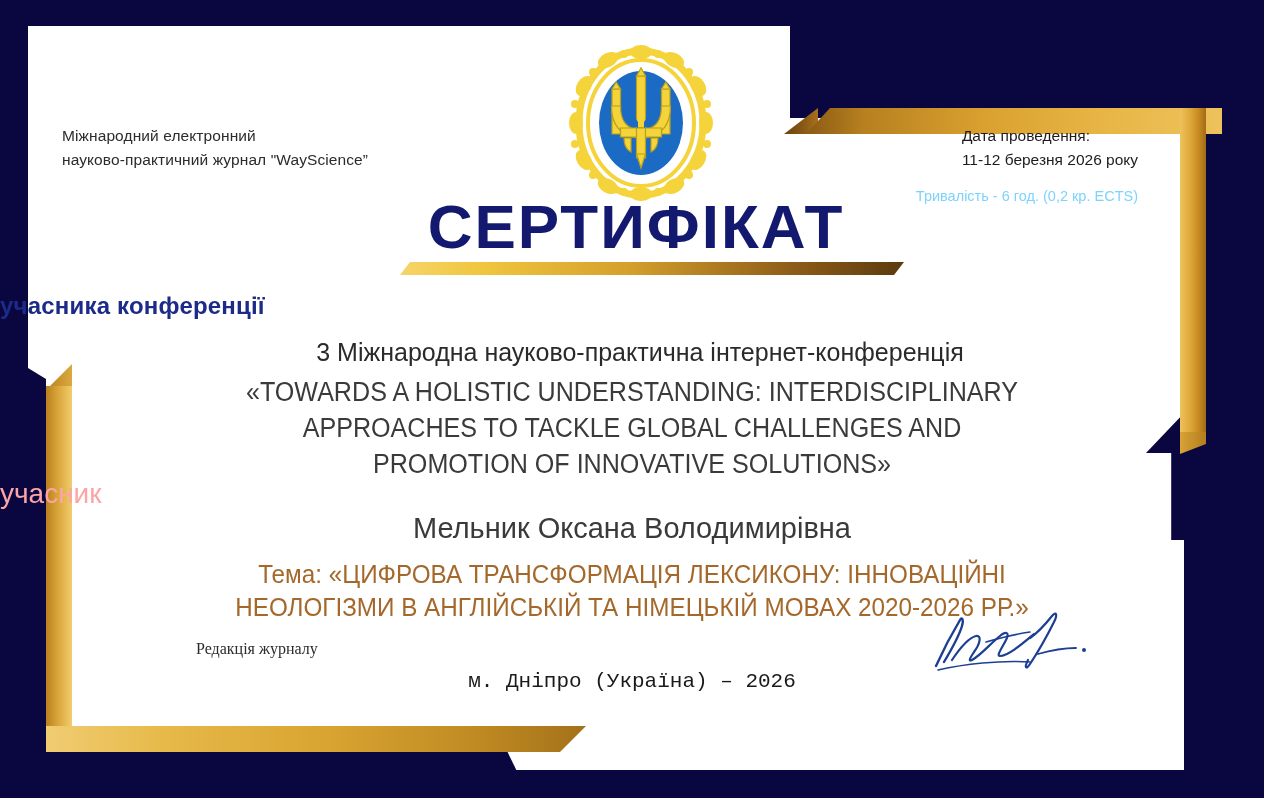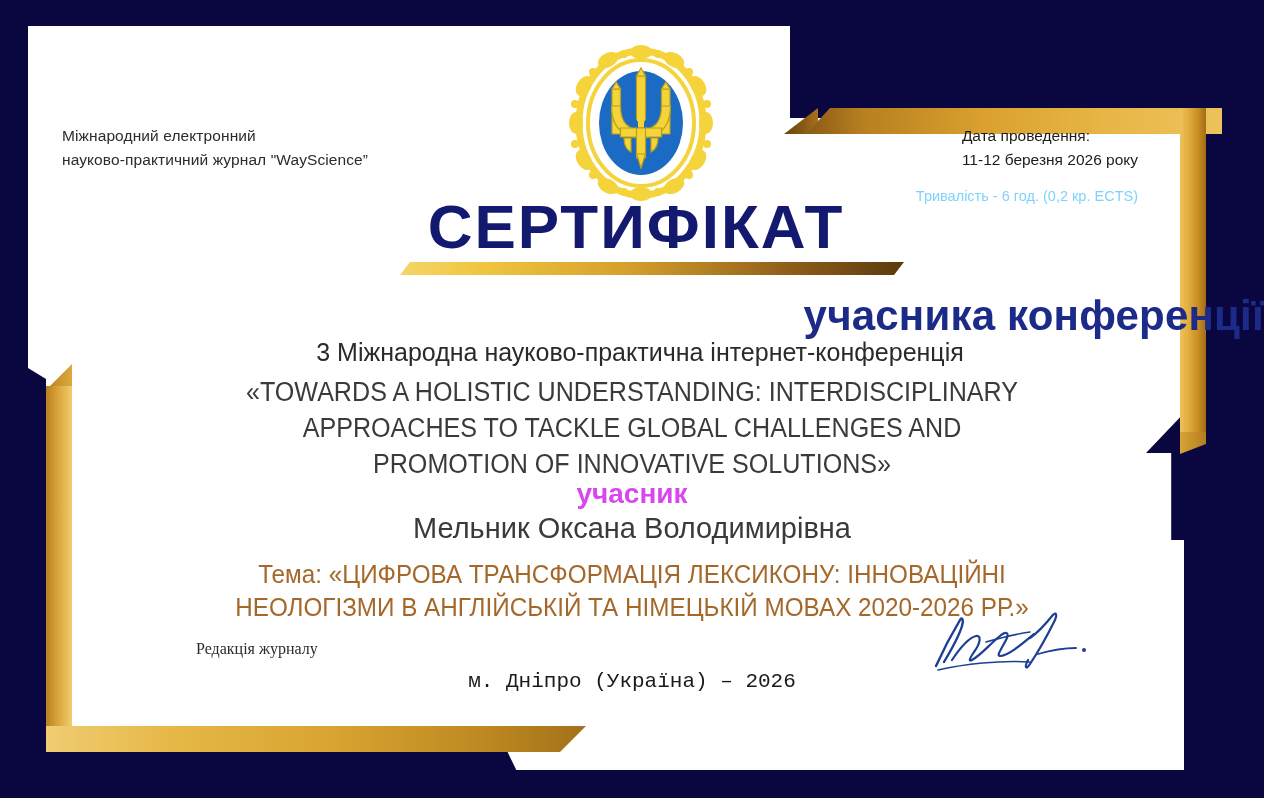--- a/index.html
+++ b/index.html
@@ -179,22 +179,22 @@
   .title-underbar{
     position:absolute;
     left:400px;top:262px;width:504px;height:13px;
     background:linear-gradient(90deg,#f6d469 0%,#f0c63f 16%,#d5a02c 45%,#8d5c18 78%,#5b3a0e 100%);
     clip-path:polygon(10px 0,100% 0,calc(100% - 10px) 100%,0 100%);
   }
 
   .subtitle{
     position:absolute;
     left:0;right:0;top:292px;
-    text-align:right;
-    font-size:42px;font-weight:bold;
+    text-align:left;
+    font-size:24px;font-weight:bold;
     color:#1d2b88;
     letter-spacing:.2px;
   }
 
   .conf-line{
     position:absolute;
     left:0;right:0;top:338px;
     text-align:center;
     font-size:25px;
     color:#2a2a2a;
@@ -208,23 +208,22 @@
     font-size:27px;
     line-height:1.34;
     color:#3a3a3a;
     transform:scaleX(.93);
     white-space:pre-line;
   }
 
   .role{
     position:absolute;
     left:0;right:0;top:478px;
-    text-align:center;
-    font-size:28px;font-weight:bold;
-    color:#d946ef;
+    font-size:28px;font-weight:normal;
+    color:#fca5a5;
   }
 
   .participant{
     position:absolute;
     left:0;right:0;top:512px;
     text-align:center;
     font-size:29px;
     color:#3a3a3a;
   }
 

